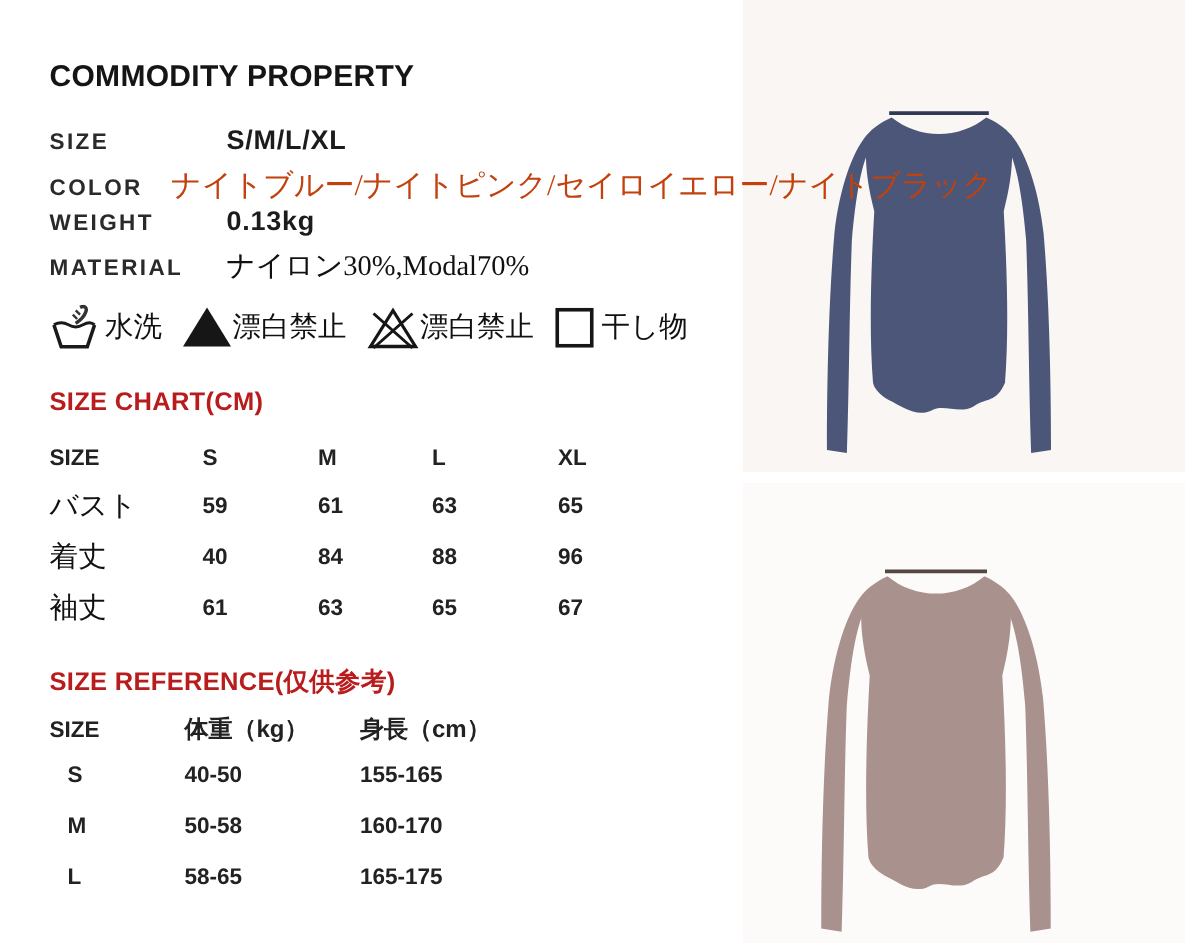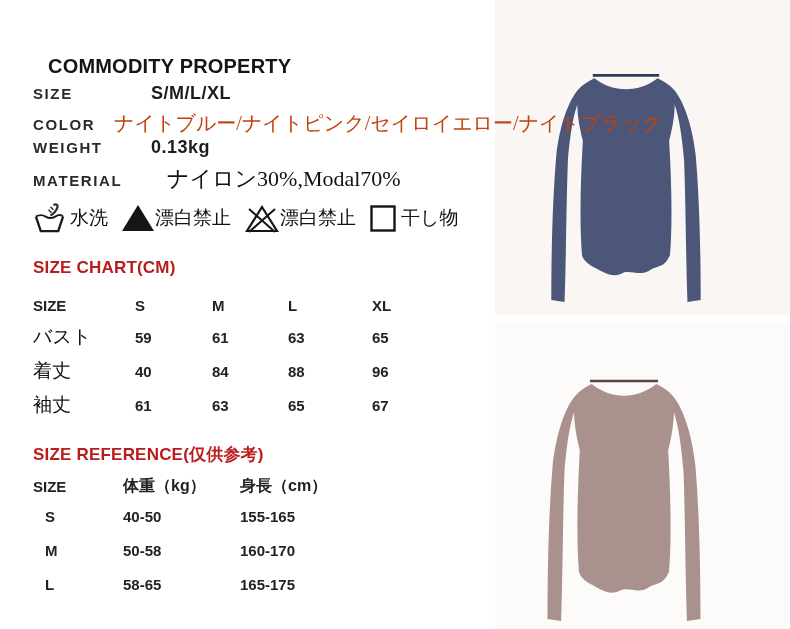--- a/index.html
+++ b/index.html
@@ -10,35 +10,35 @@
   
   .product{position:absolute;z-index:1;}
   .product svg{position:absolute;left:0;top:0;}
   .p1{left:495px;top:0;width:295px;height:315px;}
   .p2{left:495px;top:322px;width:295px;height:307px;}
 
   
   .left{position:absolute;left:33px;top:0;width:500px;z-index:2;}
 
   .title{
-    position:absolute;top:40px;left:0;margin:15px;
+    position:absolute;top:40px;left:0;margin:0;
     font-size:20px;font-weight:700;letter-spacing:0.2px;color:#151515;
     white-space:nowrap;
   }
 
   .props{position:absolute;top:83px;left:0;width:500px;}
   .prop-row{display:flex;align-items:baseline;height:27px;}
   .prop-label{
     flex:0 0 118px;font-size:15px;font-weight:700;letter-spacing:1.6px;color:#2a2a2a;
   }
   .prop-row.color-row .prop-label{flex:0 0 81px;}
   .prop-value{white-space:nowrap;}
   .v-latin{font-size:18px;font-weight:700;letter-spacing:0.5px;color:#1c1c1c;text-align:right;}
   .v-serif{font-family:"Liberation Serif","DejaVu Serif",serif;font-size:20px;color:#c2410c;}
-  .v-serif-lg{font-family:"Liberation Serif","DejaVu Serif",serif;font-size:22px;color:#111;margin-left:16px;}
+  .v-serif-lg{font-family:"Liberation Serif","DejaVu Serif",serif;font-size:19px;color:#111;}
 
   .care{
     position:absolute;top:200px;left:0;height:36px;display:flex;align-items:center;
     white-space:nowrap;
   }
   .care-item{display:flex;align-items:center;margin-right:13px;}
   .care-item .cicon{margin-right:4px;flex:0 0 auto;}
   .care-item.tight .cicon{margin-right:0px;}
   .care-label{
     font-family:"Liberation Serif","DejaVu Serif",serif;font-size:19px;color:#111;

